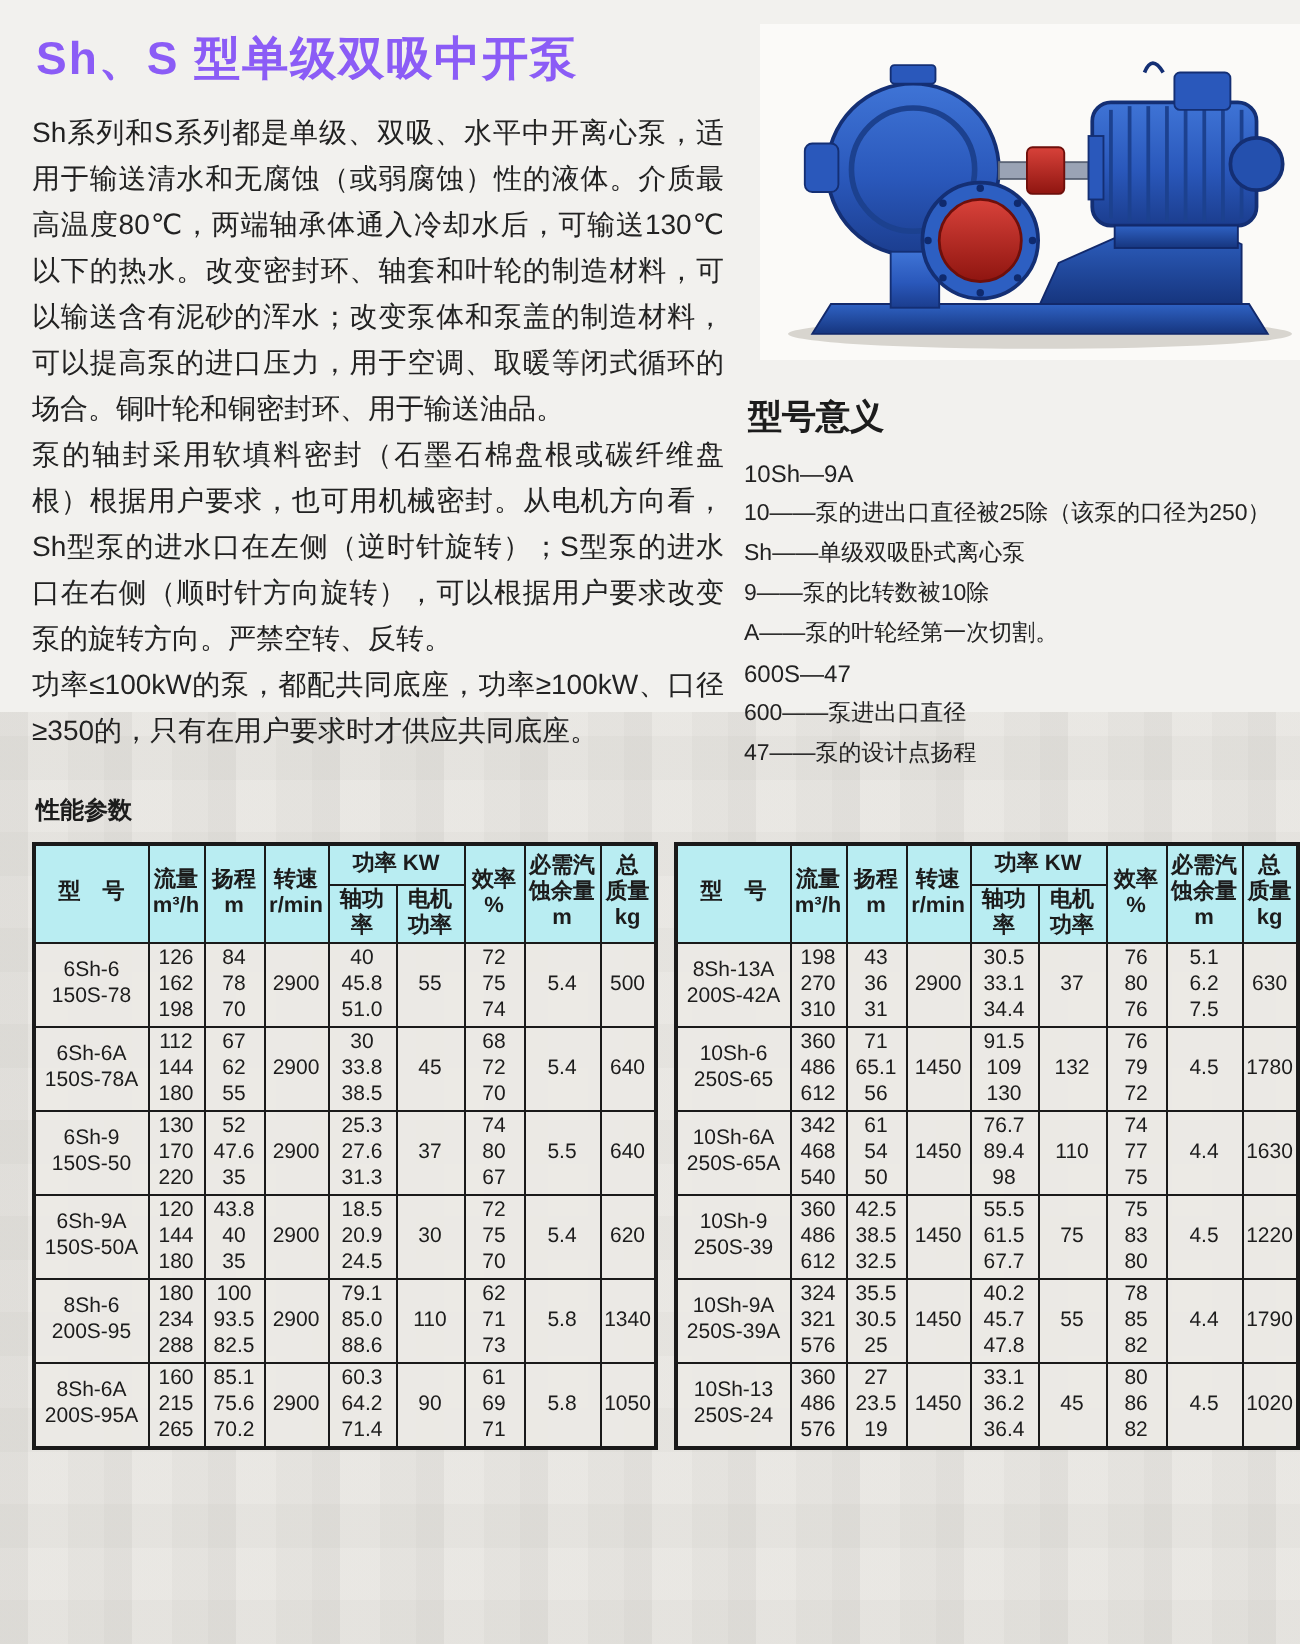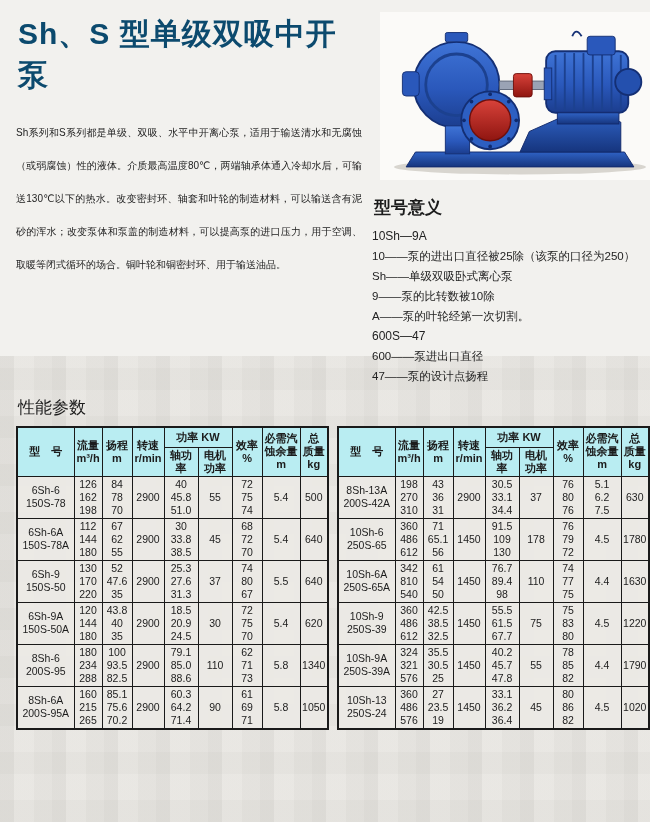--- a/index.html
+++ b/index.html
@@ -17,35 +17,35 @@
       repeating-linear-gradient(90deg, rgba(187,184,178,.28) 0 14px, rgba(214,211,205,.22) 14px 34px, rgba(199,196,190,.26) 34px 52px),
       repeating-linear-gradient(0deg, rgba(206,203,197,.25) 0 22px, rgba(224,221,215,.2) 22px 48px);
   }
   .page { position:relative; z-index:1; padding:12px 14px 0 16px; }
 
   .top { display:flex; }
   .left-col { width:346px; flex:0 0 346px; }
   .right-col { flex:1 1 auto; padding-left:10px; }
 
   .main-title {
-    color:#0c4a6e; font-size:30px; font-weight:bold; letter-spacing:1px;
-    margin:2px 0 20px 2px;
+    color:#8b5cf6; font-size:23px; font-weight:bold; letter-spacing:1px;
+    margin:2px 0 10px 2px;
   }
   .section-heading { font-size:17px; font-weight:bold; color:#111; margin:6px 0 6px 2px; }
   .overview-text p {
-    margin:0; font-size:10px; line-height:33px; text-align:justify; color:#222;
+    margin:0; font-size:14px; line-height:23px; text-align:justify; color:#222;
   }
 
   .pump-figure { width:292px; height:168px; margin:0 0 4px 2px; }
   .model-meaning { margin-top:8px; }
   .model-meaning .mm-heading { font-size:17px; font-weight:bold; margin:0 0 7px 2px; }
   .mm-line { font-size:11.5px; line-height:20px; color:#222; white-space:nowrap; }
   .mm-line.code { font-size:12px; }
 
-  .perf-heading { font-size:17px; font-weight:normal; margin:10px 0 7px 2px; }
+  .perf-heading { font-size:12px; font-weight:bold; margin:10px 0 7px 2px; }
 
   .tables { display:flex; gap:8px; }
   table.perf {
     border-collapse:collapse; table-layout:fixed; width:311px; flex:0 0 311px;
     border:2px solid #1a1a1a;
   }
   table.perf th, table.perf td {
     border:1px solid #1a1a1a; text-align:center; vertical-align:middle;
     white-space:pre-line; padding:1px 0;
   }
@@ -62,20 +62,22 @@
 <body>
 
 <div class="bg-texture"></div>
 
 <div class="page">
   <div class="top">
     <div class="left-col">
       <div class="main-title">Sh、S 型单级双吸中开泵</div>
       <div class="overview-text">
         <p>Sh系列和S系列都是单级、双吸、水平中开离心泵，适用于输送清水和无腐蚀（或弱腐蚀）性的液体。介质最高温度80℃，两端轴承体通入冷却水后，可输送130℃以下的热水。改变密封环、轴套和叶轮的制造材料，可以输送含有泥砂的浑水；改变泵体和泵盖的制造材料，可以提高泵的进口压力，用于空调、取暖等闭式循环的场合。铜叶轮和铜密封环、用于输送油品。</p>
+        <p>泵的轴封采用软填料密封（石墨石棉盘根或碳纤维盘根）根据用户要求，也可用机械密封。从电机方向看，Sh型泵的进水口在左侧（逆时针旋转）；S型泵的进水口在右侧（顺时针方向旋转），可以根据用户要求改变泵的旋转方向。严禁空转、反转。</p>
+        <p>功率≤100kW的泵，都配共同底座，功率≥100kW、口径≥350的，只有在用户要求时才供应共同底座。</p>
       </div>
     </div>
 
     <div class="right-col">
       
       <svg class="pump-figure" viewBox="0 0 300 180">
         <defs>
           <linearGradient id="blueBody" x1="0" y1="0" x2="0" y2="1">
             <stop offset="0" stop-color="#3f74d6"></stop>
               <stop offset=".55" stop-color="#2a58bb"></stop>
@@ -382,32 +384,32 @@
             <td>360
 486
 612</td>
             <td>71
 65.1
 56</td>
             <td>1450</td>
             <td>91.5
 109
 130</td>
-            <td>178</td>
+            <td>132</td>
             <td>76
 79
 72</td>
             <td>4.5</td>
             <td>1780</td>
           </tr>
           <tr>
             <td>10Sh-6A
 250S-65A</td>
             <td>342
-810
+468
 540</td>
             <td>61
 54
 50</td>
             <td>1450</td>
             <td>76.7
 89.4
 98</td>
             <td>110</td>
             <td>74

